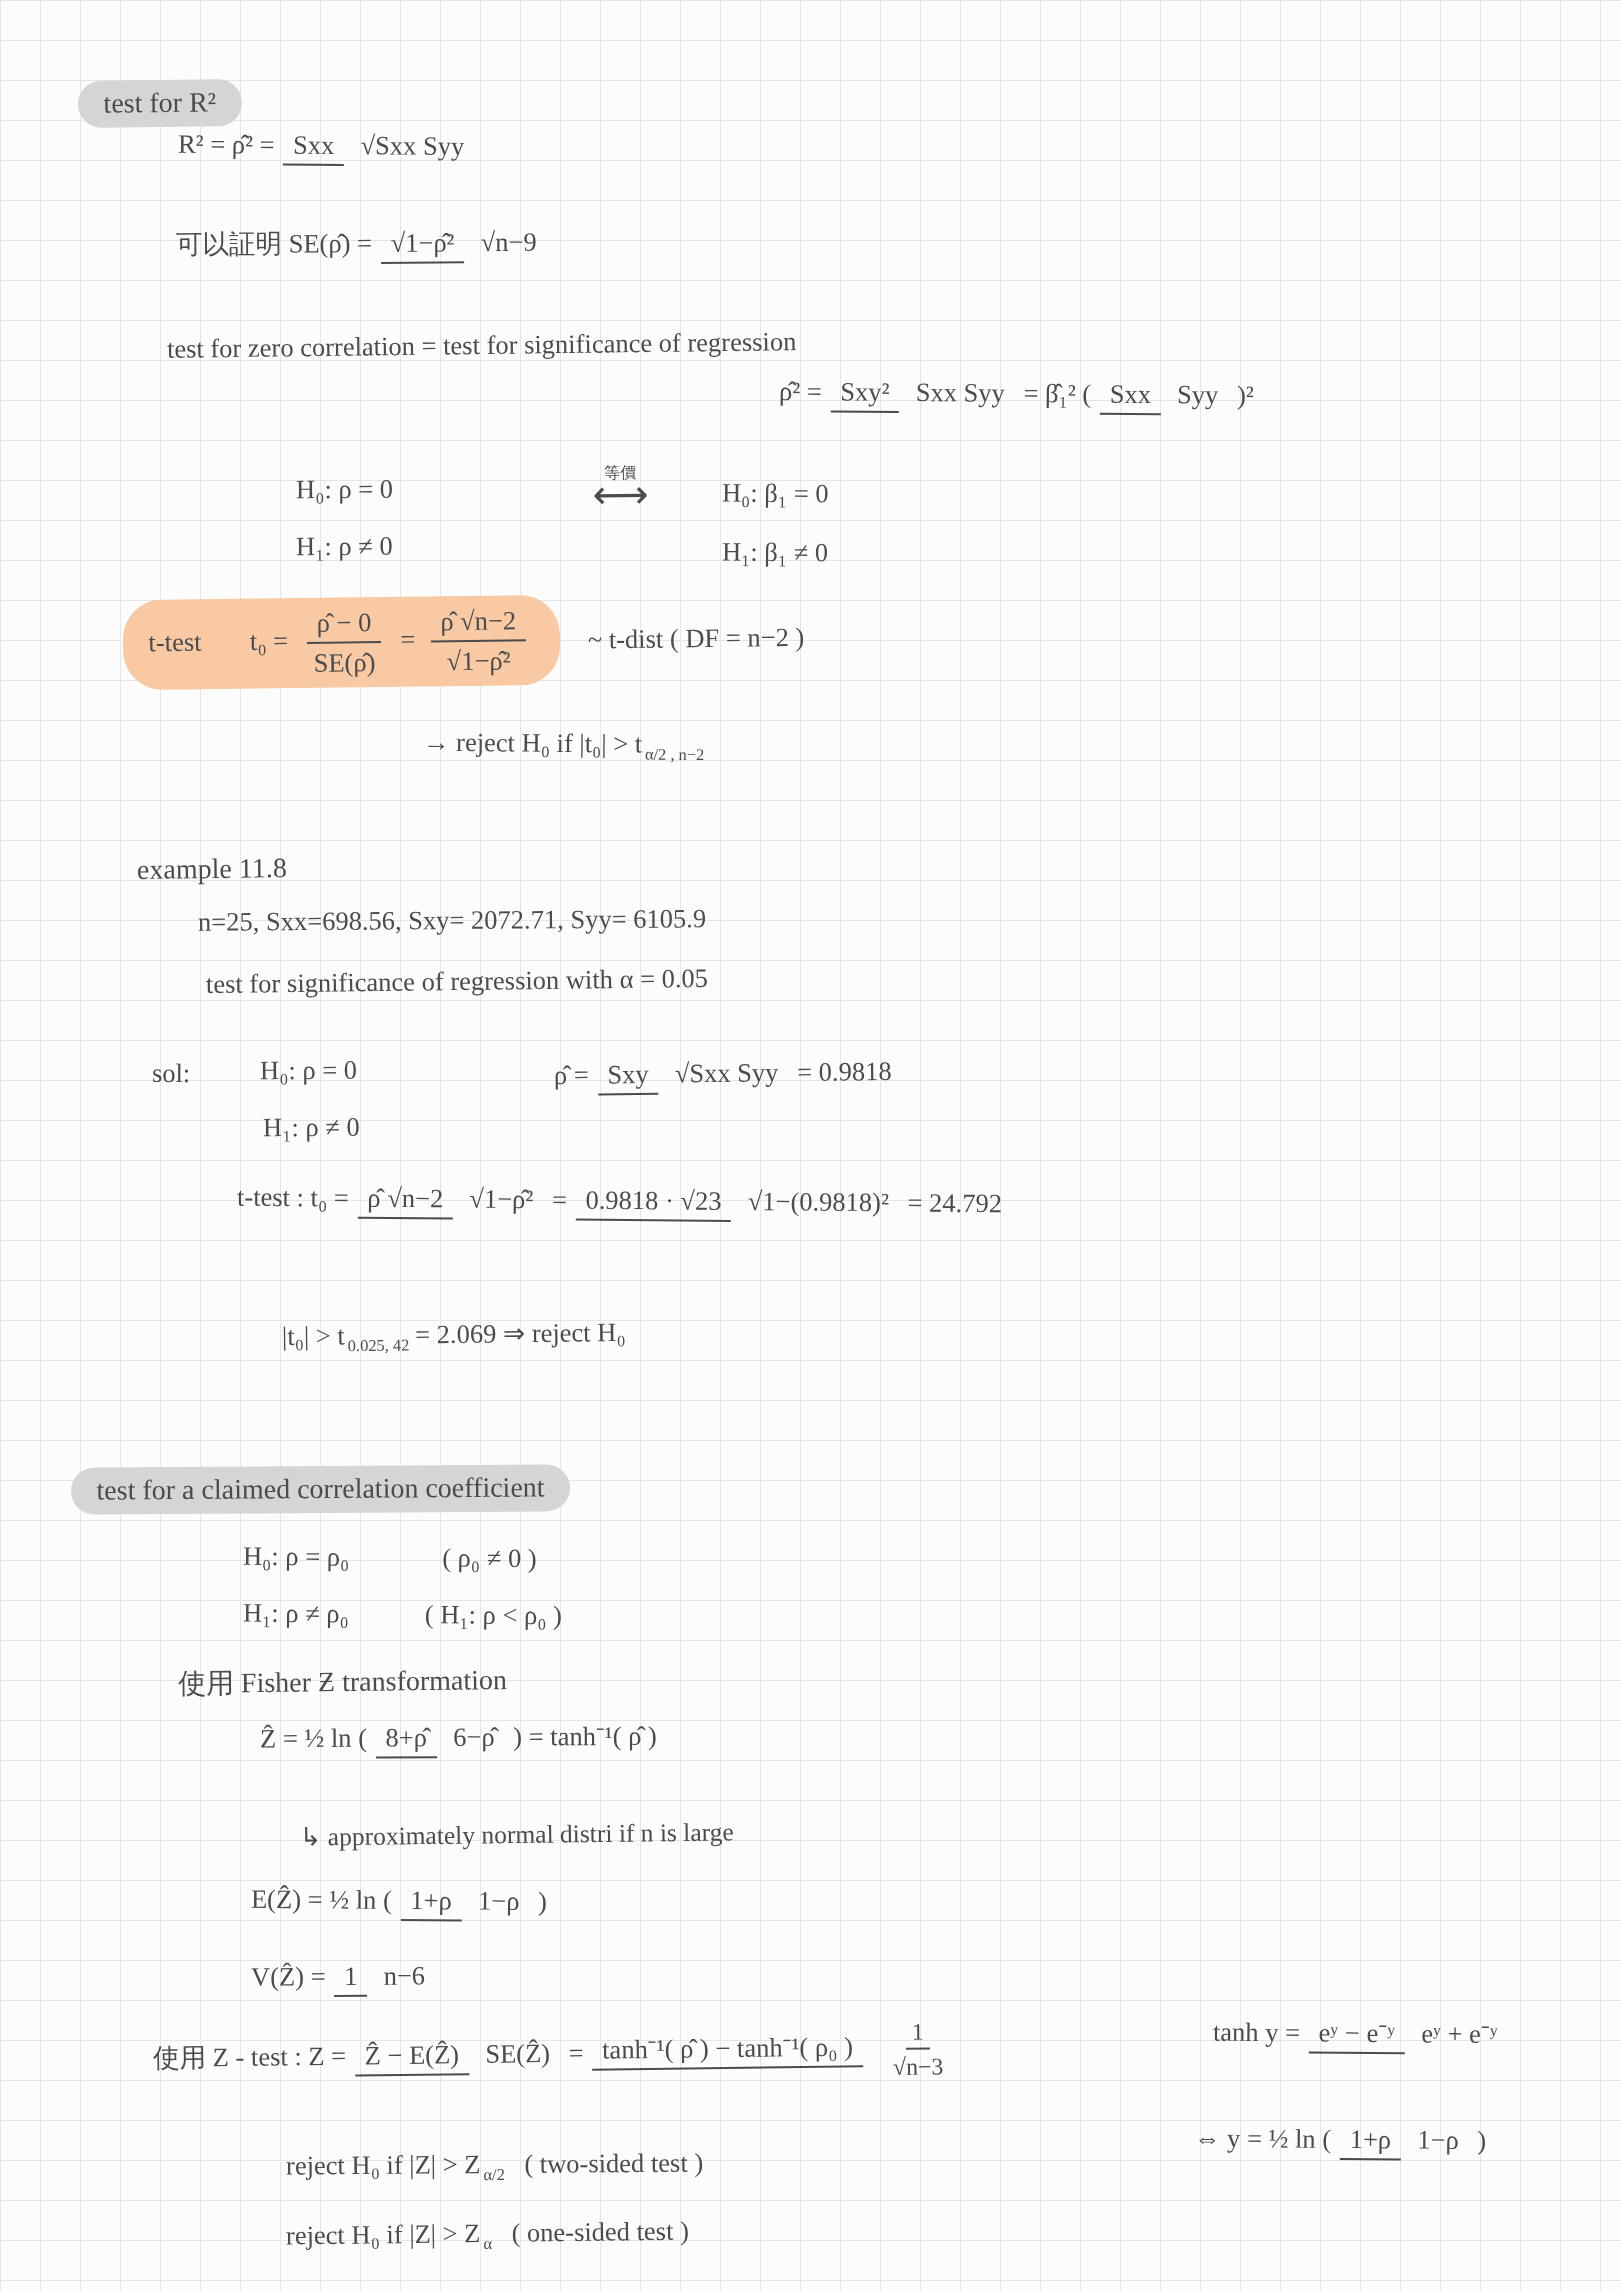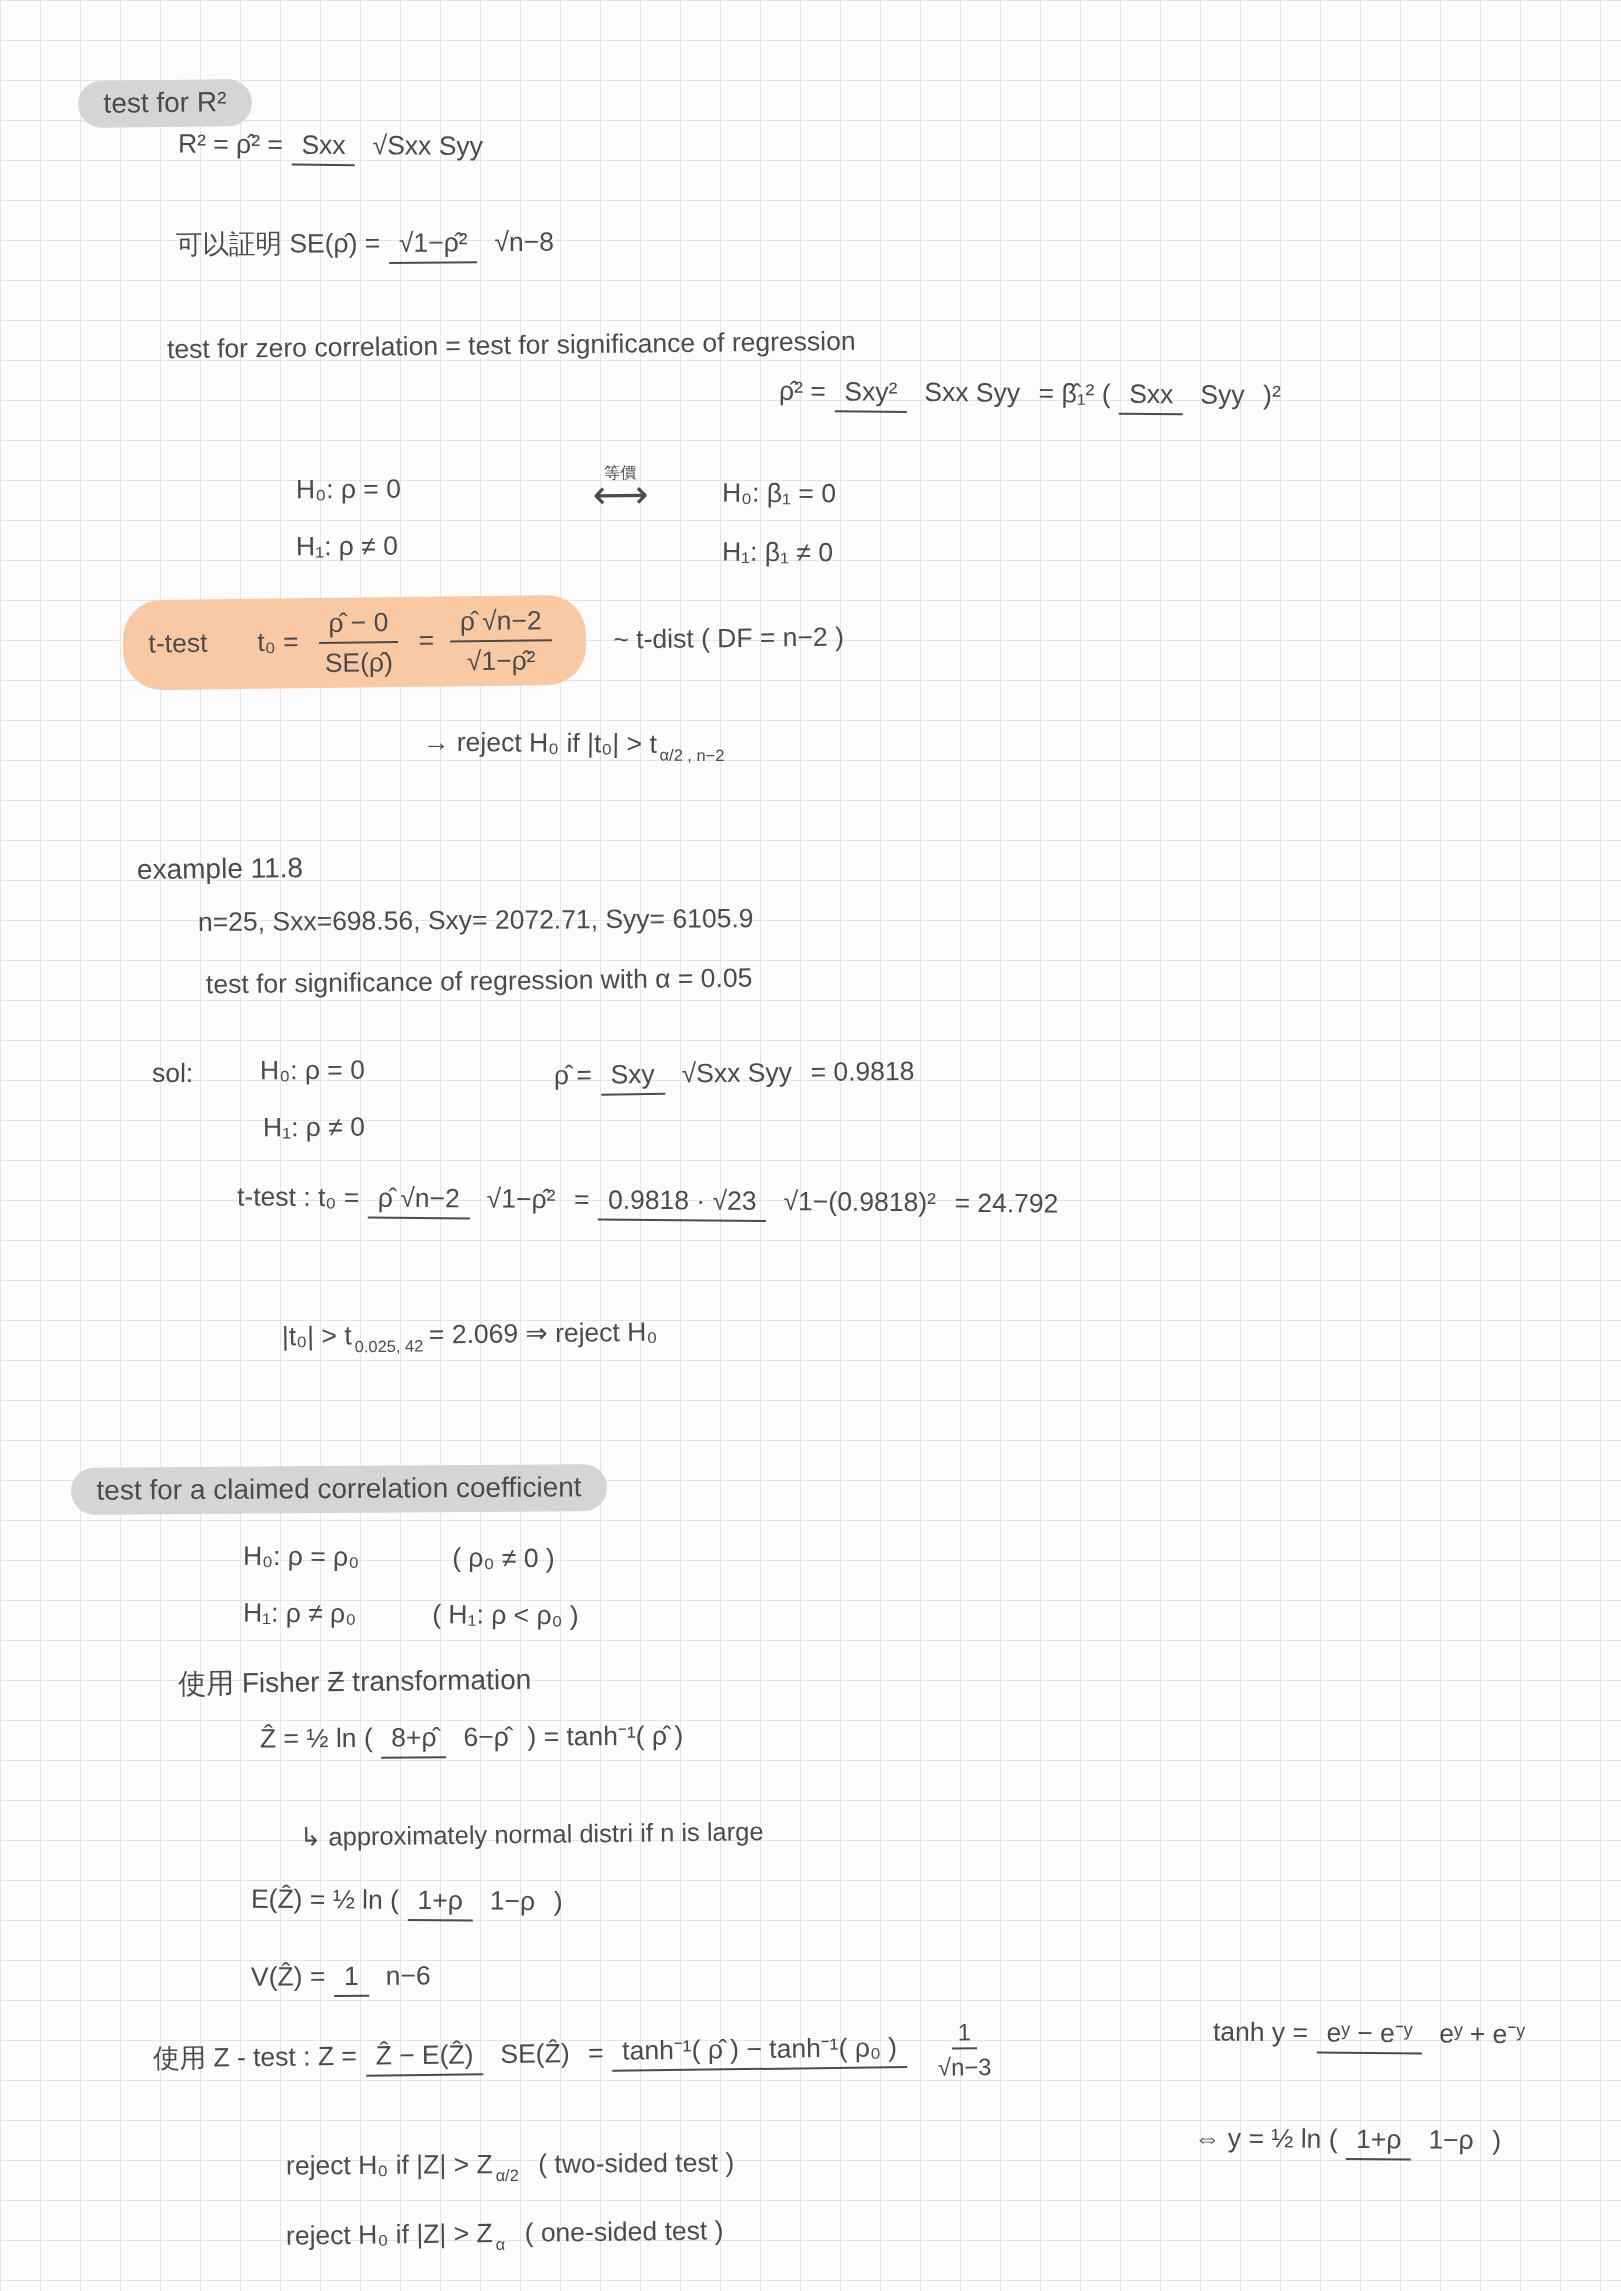--- a/index.html
+++ b/index.html
@@ -6,21 +6,21 @@
   .page{
     position:relative;
     width:1621px;height:2292px;
     margin:0 auto;
     background-color:#fcfcfc;
     background-image:
       linear-gradient(#e2e5e9 1.5px, transparent 1.5px),
       linear-gradient(90deg, #e2e5e9 1.5px, transparent 1.5px);
     background-size:40px 40px;
     overflow:hidden;
-    font-family:Liberation Sans, sans-serif;
+    font-family:Liberation Serif, serif;
     color:#4b4b4e;
   }
   .ln{position:absolute;display:flex;align-items:center;font-size:26.5px;white-space:nowrap;line-height:1.25;}
   .ln>span{display:inline-block;}
   .gap{width:17.6px;display:inline-block;}
   
   .fr{display:inline-flex;flex-direction:column;align-items:center;vertical-align:middle;margin:0 8.8px;line-height:1.15;}
   .fr>.nm{padding:0 9.8px 3.9px;border-bottom:2.9px solid currentColor;}
   .fr>.dn{padding:3.9px 9.8px 0;}
   .fr .fr{margin:2px 3.9px 0;font-size:0.9em;}
@@ -52,21 +52,21 @@
     <span class="fr">
       <span class="nm">Sxx</span>
       <span class="dn">√Sxx Syy</span>
     </span>
   </div>
 
   <div class="ln t3" style="left:176px;top:227px;">
     <span>可以証明 SE(ρ̂) =</span>
     <span class="fr">
       <span class="nm">√1−ρ̂²</span>
-      <span class="dn">√n−8</span>
+      <span class="dn">√n−9</span>
     </span>
   </div>
 
   <div class="ln t1" style="left:167px;top:329px;">
     <span>test for zero correlation = test for significance of regression</span>
   </div>
 
   <div class="ln t2" style="left:779px;top:377px;">
     <span>ρ̂² =</span>
     <span class="fr">

